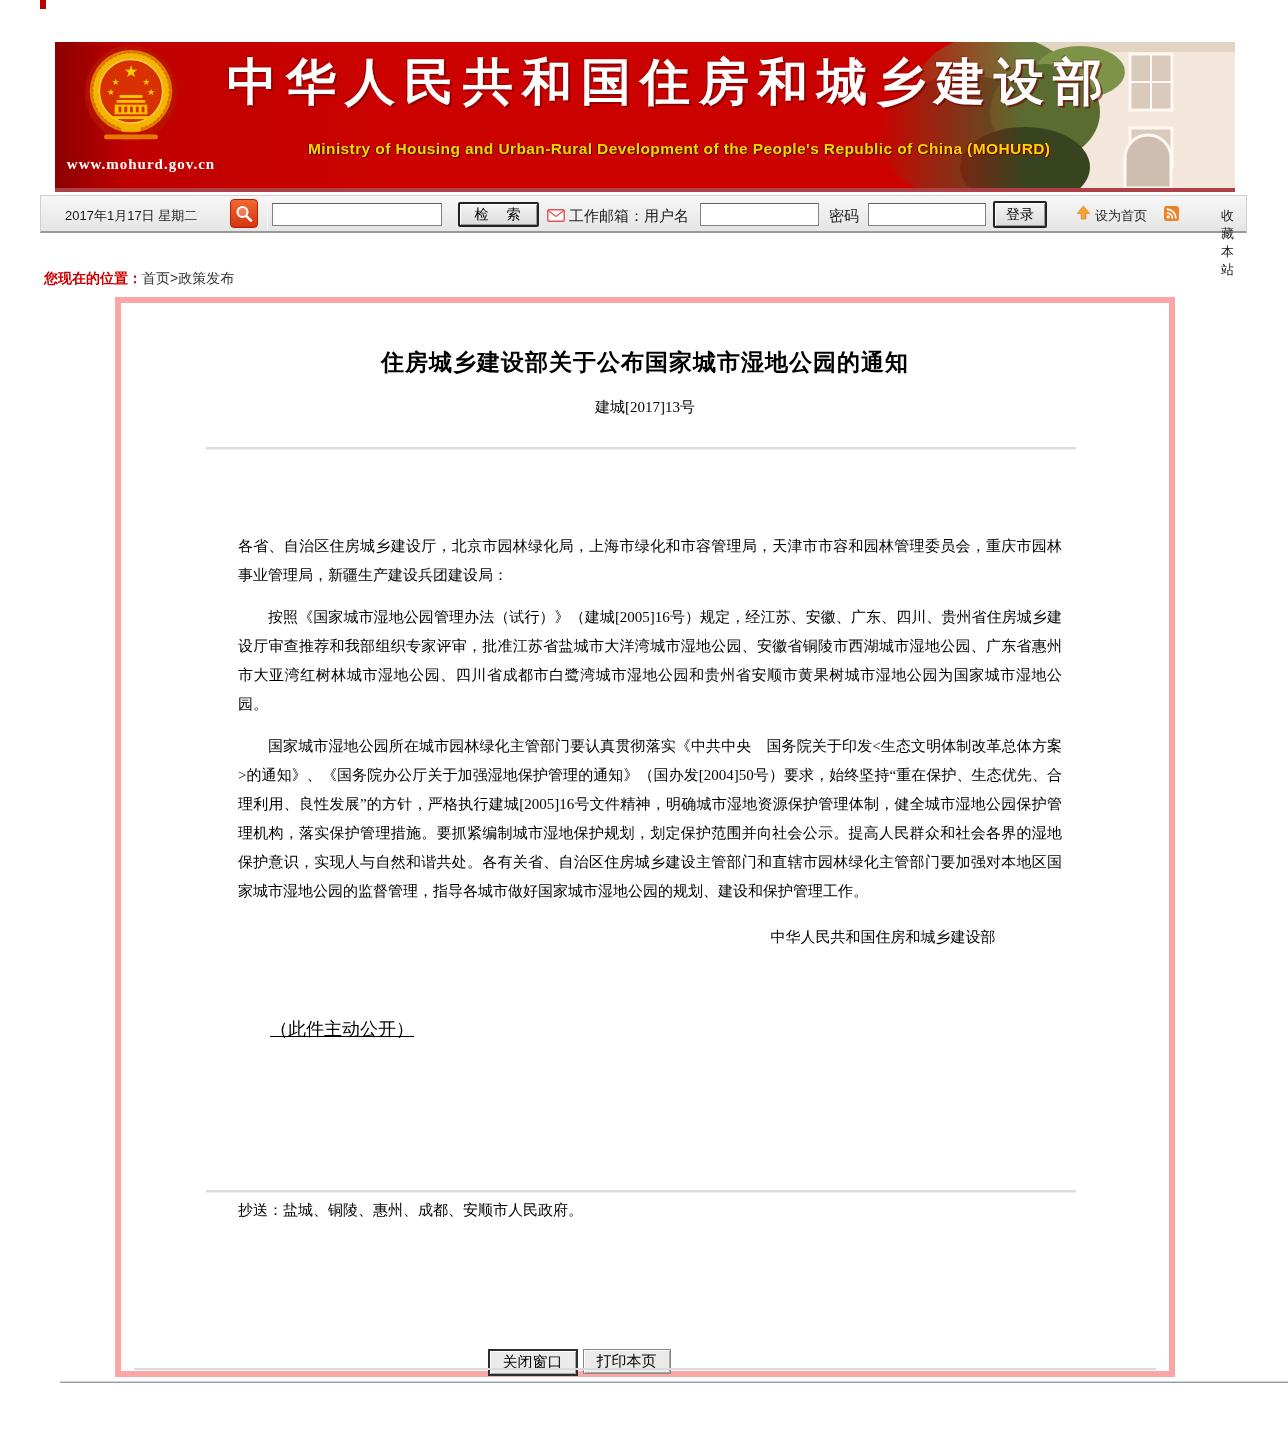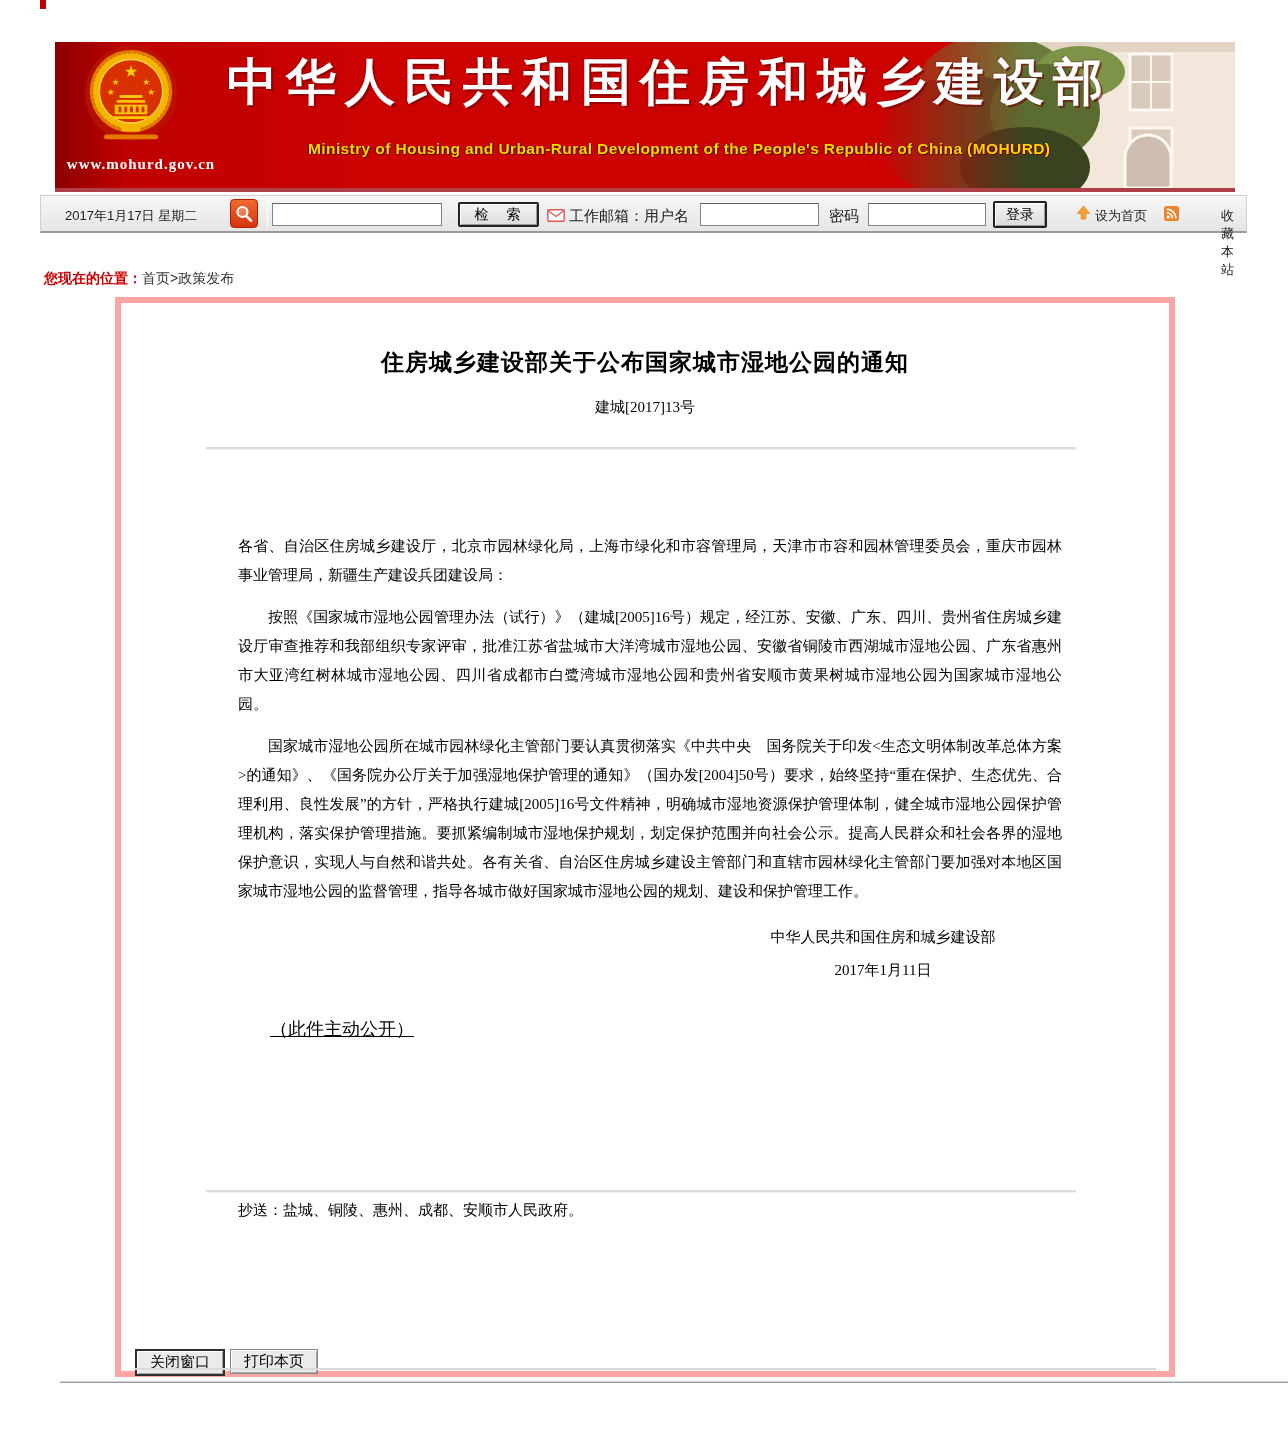--- a/index.html
+++ b/index.html
@@ -65,22 +65,22 @@
   .rule { height:3px; background:#dcdcdc; border-bottom:1px solid #f1f1f1; }
   .rule-top { margin:30px 93px 0 85px; }
   .doc-body { margin:82px 107px 0 117px; }
   .para { font-size:15px; line-height:29px; margin-bottom:13px; text-align:justify; text-indent:2em; }
   .para.no-indent { text-indent:0; }
   .signature { position:absolute; top:618px; right:136px; width:300px; text-align:center;
     font-size:15px; line-height:33px; }
   .disclosure { position:absolute; top:712px; left:149px; font-size:18px; line-height:29px;text-decoration:underline; }
   .rule-bottom { position:absolute; top:887px; left:85px; right:93px; }
   .cc-line { position:absolute; top:893px; left:117px; right:107px; font-size:15px; line-height:29px; }
-  .doc-actions { position:absolute; top:1046px; left:14px; right:0; display:flex;
-    justify-content:flex-start; gap:5px; padding-right:140px; }
+  .doc-actions { position:absolute; top:1046px; left:8px; right:0; display:flex;
+    justify-content:center; gap:5px; padding-right:140px; }
   .win-btn { font-family:"Liberation Serif","DejaVu Serif",serif; font-size:15px; height:25px; padding:0 13px;
     background:#ebebeb; border:1px solid #858585; cursor:pointer;
     box-shadow:inset 1px 1px 0 #fff, inset -1px -1px 0 #a8a8a8; }
   .win-btn.default { border:2px solid #2e2e2e; height:27px; }
   .doc-inner-bottom { position:absolute; left:13px; right:13px; bottom:1px; height:2px; background:#dadada; }
 
   .footer-rule { position:absolute; left:60px; right:0; top:1381px; height:2px;
     background:#98a0a6; border-top:1px solid #cfd4d8; }
 </style>
 </head>
@@ -209,21 +209,20 @@
   <div class="rule rule-top"></div>
 
   <div class="doc-body">
     <p class="para no-indent">各省、自治区住房城乡建设厅，北京市园林绿化局，上海市绿化和市容管理局，天津市市容和园林管理委员会，重庆市园林事业管理局，新疆生产建设兵团建设局：</p>
     <p class="para">按照《国家城市湿地公园管理办法（试行）》（建城[2005]16号）规定，经江苏、安徽、广东、四川、贵州省住房城乡建设厅审查推荐和我部组织专家评审，批准江苏省盐城市大洋湾城市湿地公园、安徽省铜陵市西湖城市湿地公园、广东省惠州市大亚湾红树林城市湿地公园、四川省成都市白鹭湾城市湿地公园和贵州省安顺市黄果树城市湿地公园为国家城市湿地公园。</p>
     <p class="para">国家城市湿地公园所在城市园林绿化主管部门要认真贯彻落实《中共中央　国务院关于印发&lt;生态文明体制改革总体方案&gt;的通知》、《国务院办公厅关于加强湿地保护管理的通知》（国办发[2004]50号）要求，始终坚持“重在保护、生态优先、合理利用、良性发展”的方针，严格执行建城[2005]16号文件精神，明确城市湿地资源保护管理体制，健全城市湿地公园保护管理机构，落实保护管理措施。要抓紧编制城市湿地保护规划，划定保护范围并向社会公示。提高人民群众和社会各界的湿地保护意识，实现人与自然和谐共处。各有关省、自治区住房城乡建设主管部门和直辖市园林绿化主管部门要加强对本地区国家城市湿地公园的监督管理，指导各城市做好国家城市湿地公园的规划、建设和保护管理工作。</p>
   </div>
 
   <div class="signature">
     <div>中华人民共和国住房和城乡建设部</div>
-    <div>2017年1月11日</div>
   </div>
 
   <p class="disclosure">（此件主动公开）</p>
 
   <div class="rule rule-bottom"></div>
   <p class="cc-line">抄送：盐城、铜陵、惠州、成都、安顺市人民政府。</p>
 
   <div class="doc-actions">
     <button class="win-btn default">关闭窗口</button>
     <button class="win-btn">打印本页</button>

